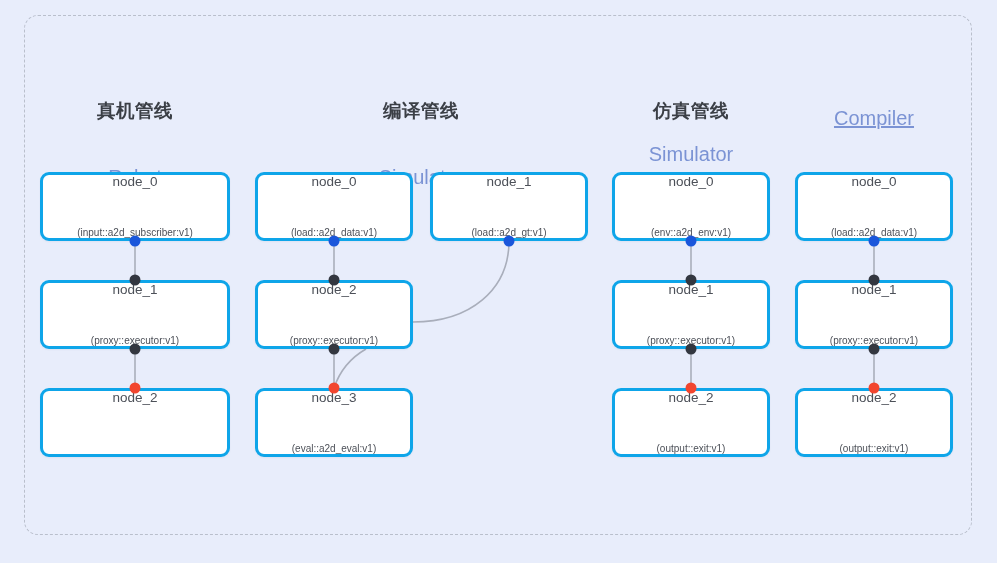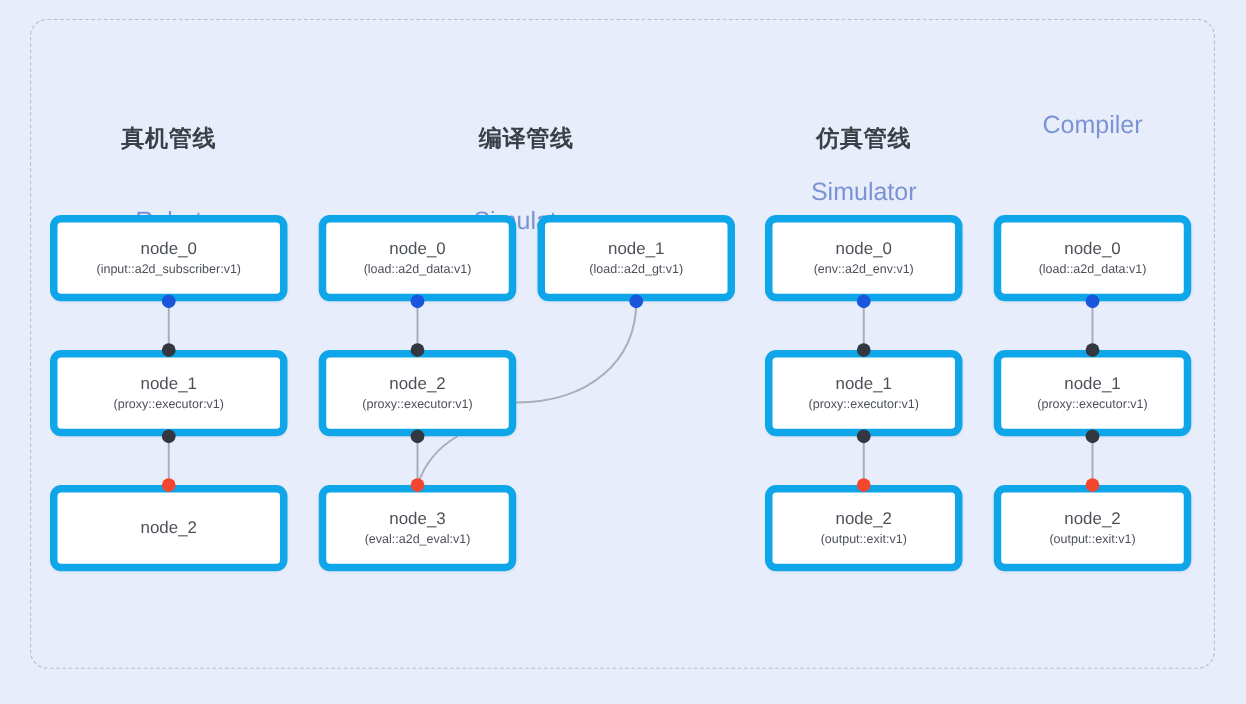--- a/index.html
+++ b/index.html
@@ -48,27 +48,27 @@
   .col-title-en {
     font-size: 20px;
     font-weight: normal;
     color: #7b93d4;
     line-height: 1;
   }
   .node-box {
     position: absolute;
     box-sizing: border-box;
     background: #ffffff;
-    border: 6px solid #0ea5e9;
+    border: 3px solid #0ea5e9;
     border-radius: 9px;
     box-shadow: 0 1px 2px rgba(30,40,80,0.05);
     display: flex;
     flex-direction: column;
     align-items: center;
-    justify-content: center;
+    justify-content: space-between;
     gap: 4px;
   }
   .node-name {
     font-size: 13.5px;
     color: #4c5058;
     line-height: 1.1;
     white-space: nowrap;
   }
   .node-type {
     font-size: 10px;
@@ -134,21 +134,21 @@
     <div class="col-title-cn">编译管线</div>
     <div class="col-title-en" style="margin-top:46px;">Simulator</div>
   </div>
 
   <div class="col-header" style="left:596px; top:62px; width:190px;">
     <div class="col-title-cn">仿真管线</div>
     <div class="col-title-en" style="margin-top:23px;">Simulator</div>
   </div>
 
   <div class="col-header" style="left:779px; top:62px; width:190px;">
-    <div class="col-title-en" style="margin-top:28px;">Compiler</div>
+    <div class="col-title-en" style="margin-top:46px;text-decoration:underline;">Compiler</div>
   </div>
 
   <div class="node-box" style="left:40px; top:172px; width:190px; height:69px;">
     <div class="node-name">node_0</div>
     <div class="node-type">(input::a2d_subscriber:v1)</div>
   </div>
   <div class="port port-blue" style="left:135px; top:241px;"></div>
 
   <div class="node-box" style="left:40px; top:280px; width:190px; height:69px;">
     <div class="node-name">node_1</div>

